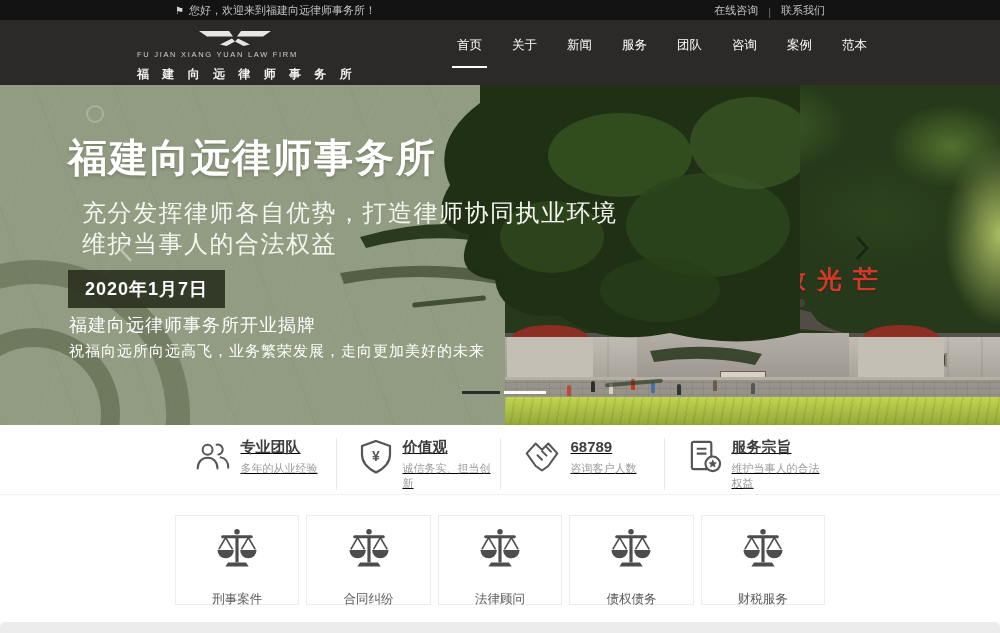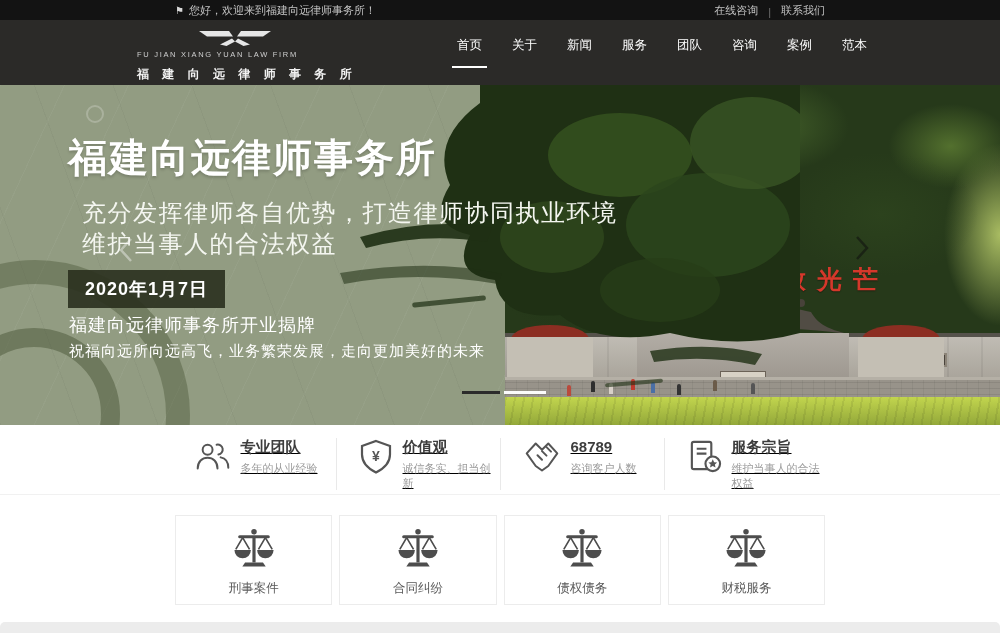--- a/index.html
+++ b/index.html
@@ -97,21 +97,21 @@
   .feature { flex:1; display:flex; gap:10px; padding-left:22px; }
   .feature + .feature { border-left:1px solid #e9e9e9; }
   .feature-icon { flex:0 0 auto; margin-top:1px; }
   .feature-title { font-size:15px; font-weight:bold; color:#3d3d3d; line-height:1.25; }
   .feature-desc { font-size:11px; color:#9b9b9b; margin-top:4px; line-height:1.35; max-width:104px; }
 
   
   .services { padding-top:20px; background:#fff; }
   .services-inner { width:650px; margin:0 auto; display:flex; gap:7px; }
   .card { flex:1; height:90px; background:#fff; border:1px solid #ececec; text-align:center; padding-top:11px; cursor:pointer; }
-  .card-label { font-size:12.5px; color:#595959; margin-top:7px; }
+  .card-label { font-size:12.5px; color:#595959; margin-top:18px; }
 
   .strip { position:absolute; left:0; right:0; bottom:0; height:11px; background:#ececec; border-radius:5px 5px 0 0; }
 </style>
 </head>
 <body>
 
 <svg width="0" height="0" style="position:absolute">
   <symbol id="sym-scale" viewBox="0 0 64 60">
     <g fill="#4d4d4d">
       <circle cx="32" cy="6.5" r="4"></circle>
@@ -317,20 +317,26 @@
       <div class="card">
         <svg width="44" height="42" viewBox="0 0 64 60">
             <use href="#sym-scale"></use>
           </svg>
         <div class="card-label">合同纠纷</div>
       </div>
       <div class="card">
         <svg width="44" height="42" viewBox="0 0 64 60">
             <use href="#sym-scale"></use>
           </svg>
+        <div class="card-label">法律顾问</div>
+      </div>
+      <div class="card">
+        <svg width="44" height="42" viewBox="0 0 64 60">
+            <use href="#sym-scale"></use>
+          </svg>
         <div class="card-label">债权债务</div>
       </div>
       <div class="card">
         <svg width="44" height="42" viewBox="0 0 64 60">
             <use href="#sym-scale"></use>
           </svg>
         <div class="card-label">财税服务</div>
       </div>
     </div>
   </section>

